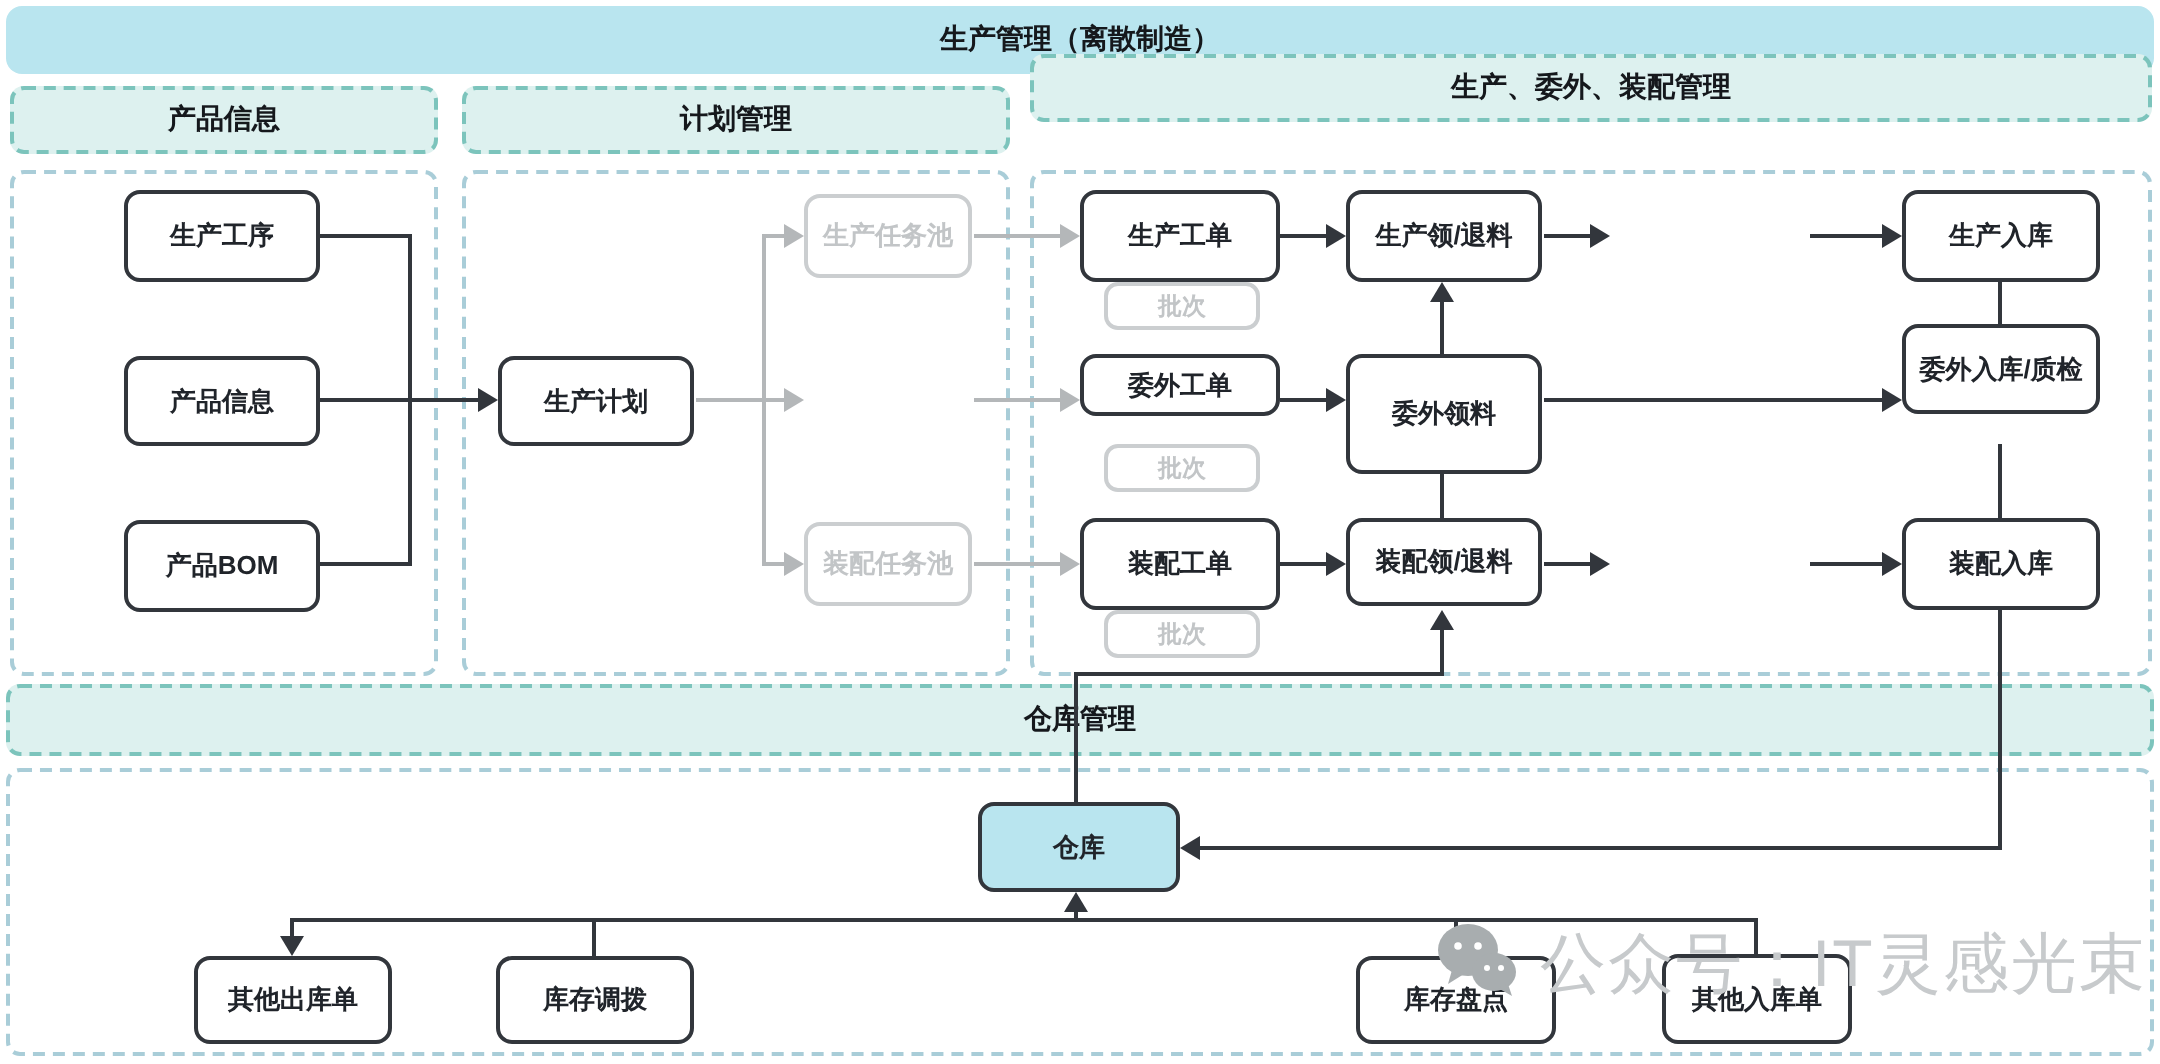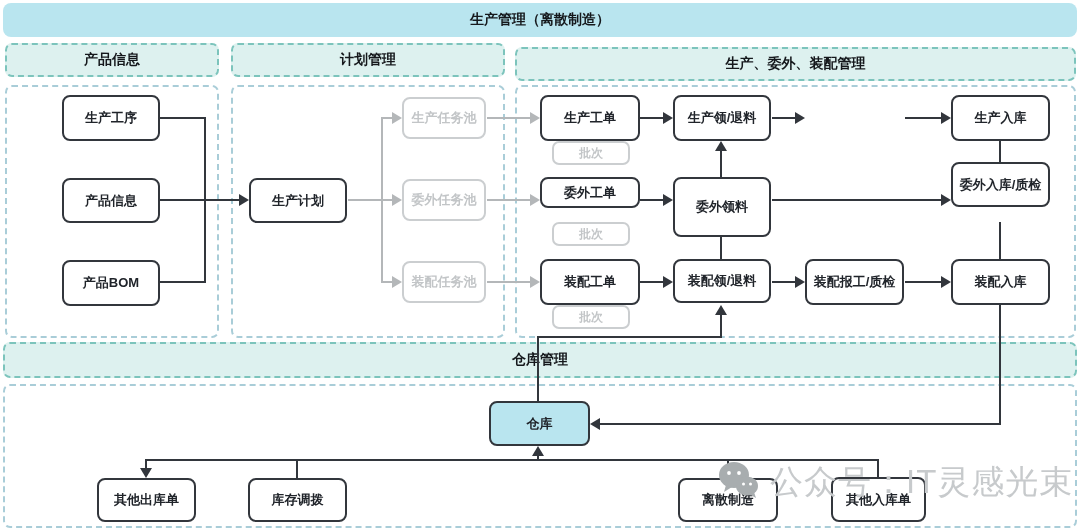--- a/index.html
+++ b/index.html
@@ -49,57 +49,55 @@
 </style>
 </head>
 <body>
 
 <div class="canvas">
 
   <div class="banner" style="left:3px;top:3px;width:1074px;height:34px">生产管理（离散制造）</div>
 
   <div class="secbar" style="left:5px;top:43px;width:214px;height:34px">产品信息</div>
   <div class="secbar" style="left:231px;top:43px;width:274px;height:34px">计划管理</div>
-  <div class="secbar" style="left:515px;top:47px;width:561px;height:34px">生产、委外、装配管理</div>
+  <div class="secbar" style="left:515px;top:27px;width:561px;height:34px">生产、委外、装配管理</div>
 
   <div class="cont" style="left:5px;top:85px;width:214px;height:253px"></div>
   <div class="cont" style="left:231px;top:85px;width:274px;height:253px"></div>
   <div class="cont" style="left:515px;top:85px;width:561px;height:253px"></div>
   <div class="secbar" style="left:3px;top:342px;width:1074px;height:36px">仓库管理</div>
   <div class="cont" style="left:3px;top:384px;width:1074px;height:144px"></div>
 
   <div class="nd" style="left:62px;top:95px;width:98px;height:46px">生产工序</div>
   <div class="nd" style="left:62px;top:178px;width:98px;height:45px">产品信息</div>
   <div class="nd" style="left:62px;top:260px;width:98px;height:46px">产品BOM</div>
 
   <div class="nd" style="left:249px;top:178px;width:98px;height:45px">生产计划</div>
   <div class="nd pool" style="left:402px;top:97px;width:84px;height:42px">生产任务池</div>
-  <div class="nd pool" style="left:402px;top:179px;width:84px;height:42px">委外任务池</div>
   <div class="nd pool" style="left:402px;top:261px;width:84px;height:42px">装配任务池</div>
 
   <div class="nd" style="left:540px;top:95px;width:100px;height:46px">生产工单</div>
   <div class="batch" style="left:552px;top:141px;width:78px;height:24px">批次</div>
   <div class="nd" style="left:673px;top:95px;width:98px;height:46px">生产领/退料</div>
   <div class="nd" style="left:951px;top:95px;width:99px;height:46px">生产入库</div>
 
   <div class="nd" style="left:540px;top:177px;width:100px;height:31px">委外工单</div>
   <div class="batch" style="left:552px;top:222px;width:78px;height:24px">批次</div>
   <div class="nd" style="left:673px;top:177px;width:98px;height:60px">委外领料</div>
   <div class="nd" style="left:951px;top:162px;width:99px;height:45px">委外入库/质检</div>
 
   <div class="nd" style="left:540px;top:259px;width:100px;height:46px">装配工单</div>
   <div class="batch" style="left:552px;top:305px;width:78px;height:24px">批次</div>
   <div class="nd" style="left:673px;top:259px;width:98px;height:44px">装配领/退料</div>
-  <div class="nd" style="left:805px;top:259px;width:99px;height:46px">装配报工/质检</div>
   <div class="nd" style="left:951px;top:259px;width:99px;height:46px">装配入库</div>
 
   <div class="nd cyan" style="left:489px;top:401px;width:101px;height:45px">仓库</div>
   <div class="nd" style="left:97px;top:478px;width:99px;height:44px">其他出库单</div>
   <div class="nd" style="left:248px;top:478px;width:99px;height:44px">库存调拨</div>
-  <div class="nd" style="left:678px;top:478px;width:100px;height:44px">离散制造</div>
+  <div class="nd" style="left:678px;top:478px;width:100px;height:44px">库存盘点</div>
   <div class="nd" style="left:831px;top:477px;width:95px;height:45px">其他入库单</div>
 
   <div class="ln" style="left:159px;top:117px;width:47px;height:2px"></div>
   <div class="ln" style="left:204px;top:117px;width:2px;height:166px"></div>
   <div class="ln" style="left:159px;top:281px;width:47px;height:2px"></div>
   <div class="ln" style="left:159px;top:199px;width:81px;height:2px"></div>
   <div class="ah r" style="left:239px;top:194px"></div>
 
   <div class="ln" style="left:640px;top:117px;width:24px;height:2px"></div>
   <div class="ah r" style="left:663px;top:112px"></div>

